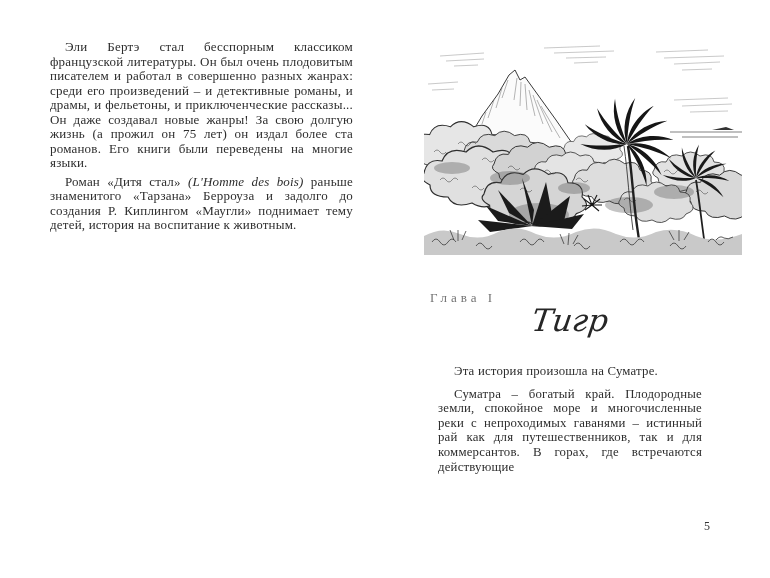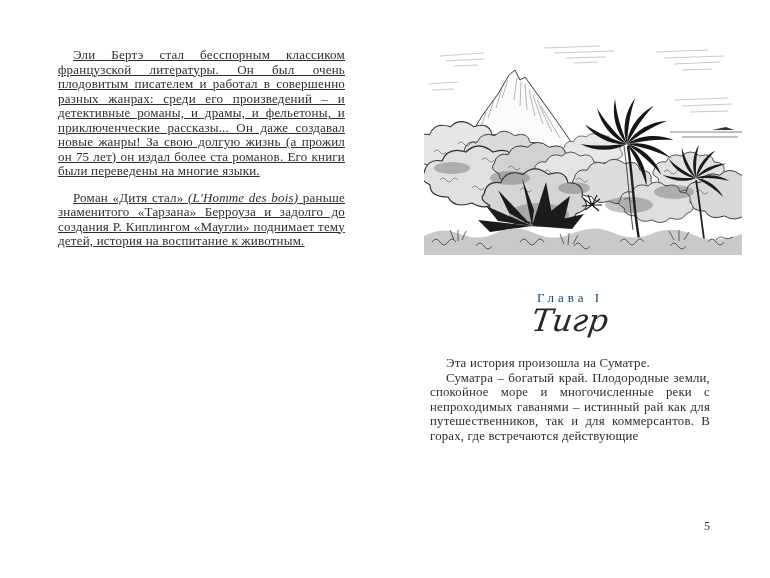--- a/index.html
+++ b/index.html
@@ -7,40 +7,40 @@
     width:770px;height:578px;background:#ffffff;position:relative;overflow:hidden;
     font-family:"Liberation Serif", serif;color:#2d2d2d;
   }
   .spread{position:absolute;inset:0;background:#ffffff;}
   
   .left-text{
     position:absolute;left:46px;top:36px;width:311px;
     font-size:13px;line-height:14.5px;text-align:justify;
     letter-spacing:0.2px;
   }
-  .left-text p{margin:12px;text-indent:15px;text-decoration:underline;}
+  .left-text p{margin:4px;text-indent:15px;}
   .latin{font-style:italic;}
   
   .illustration{position:absolute;left:424px;top:40px;width:318px;height:215px;}
   .illustration svg{display:block;width:100%;height:100%;}
   .chapter-label{
-    position:absolute;left:430px;top:290px;width:280px;text-align:center;
-    font-size:13px;letter-spacing:4px;color:#0c4a6e;
+    position:absolute;left:430px;top:290px;width:280px;
+    font-size:13px;letter-spacing:4px;color:#737373;
   }
   .chapter-title{
     position:absolute;left:430px;top:302px;width:280px;text-align:center;
     font-family:"DejaVu Serif", serif;font-style:italic;
     font-size:31px;color:#262626;transform:skewX(-8deg);
   }
   .right-text{
     position:absolute;left:430px;top:356px;width:280px;
     font-size:12.8px;line-height:14.6px;text-align:justify;
     letter-spacing:0.2px;
   }
-  .right-text p{margin:0;text-indent:16px;}
+  .right-text p{margin:8px;text-indent:16px;}
   .page-number{
     position:absolute;left:430px;top:519px;width:280px;text-align:right;
     font-size:12px;color:#333;
   }
 </style>
 </head>
 <body>
 
 <div class="spread">
 

